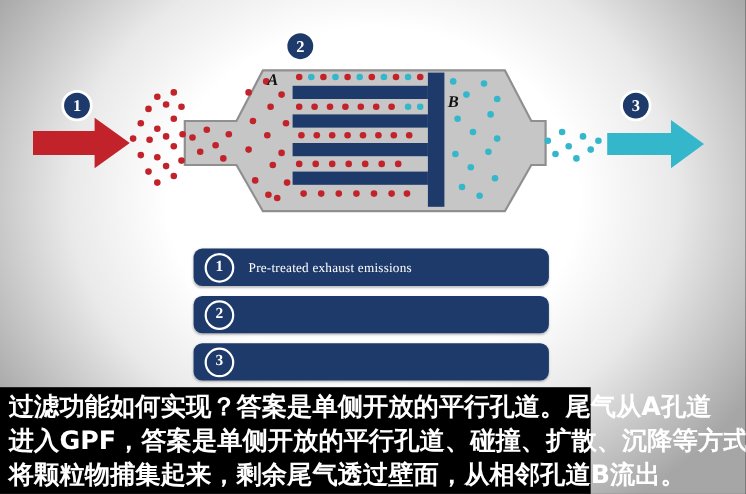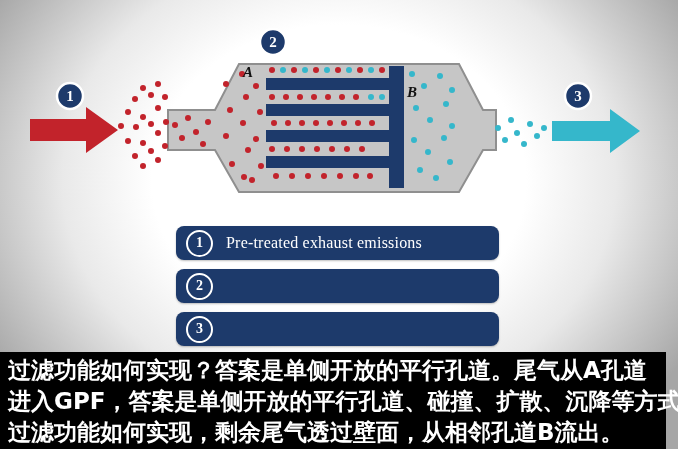--- a/index.html
+++ b/index.html
@@ -15,23 +15,23 @@
   .legend-bar{
     width:323px;height:34px;background:#1d3a6b;border-radius:8px;
     display:flex;align-items:center;padding:0 10px;box-sizing:border-box;color:#ffffff;
     box-shadow:0 1px 2px rgba(0,0,0,0.25);
   }
   .legend-num{
     width:23px;height:23px;border:2px solid #ffffff;border-radius:50%;
     display:flex;align-items:center;justify-content:center;
     font-size:14px;font-weight:bold;flex:0 0 auto;
   }
-  .legend-label{margin-left:13px;font-size:16px;letter-spacing:0.2px;}
+  .legend-label{margin-left:13px;font-size:12px;letter-spacing:0.2px;}
   .caption{
-    position:absolute;left:0;top:352px;width:666px;height:97px;background:#000000;
+    position:absolute;left:0;top:352px;width:537px;height:97px;background:#000000;
     color:#ffffff;font-family:"DejaVu Sans",sans-serif;font-weight:bold;
     font-size:23px;line-height:31px;padding:3px 8px;box-sizing:border-box;
   }
   .caption div{white-space:nowrap;}
 </style>
 </head>
 <body>
 
 <div class="stage">
 
@@ -184,16 +184,16 @@
       <span class="legend-num">2</span>
     </div>
     <div class="legend-bar">
       <span class="legend-num">3</span>
     </div>
   </div>
 
   <div class="caption">
     <div>过滤功能如何实现？答案是单侧开放的平行孔道。尾气从A孔道</div>
     <div>进入GPF，答案是单侧开放的平行孔道、碰撞、扩散、沉降等方式</div>
-    <div>过滤功能如何实现，剩余尾气透过壁面，从相邻孔道B流出。</div>
+    <div>将颗粒物捕集起来，剩余尾气透过壁面，从相邻孔道B流出。</div>
   </div>
 
 </div>
 
 </body></html>

